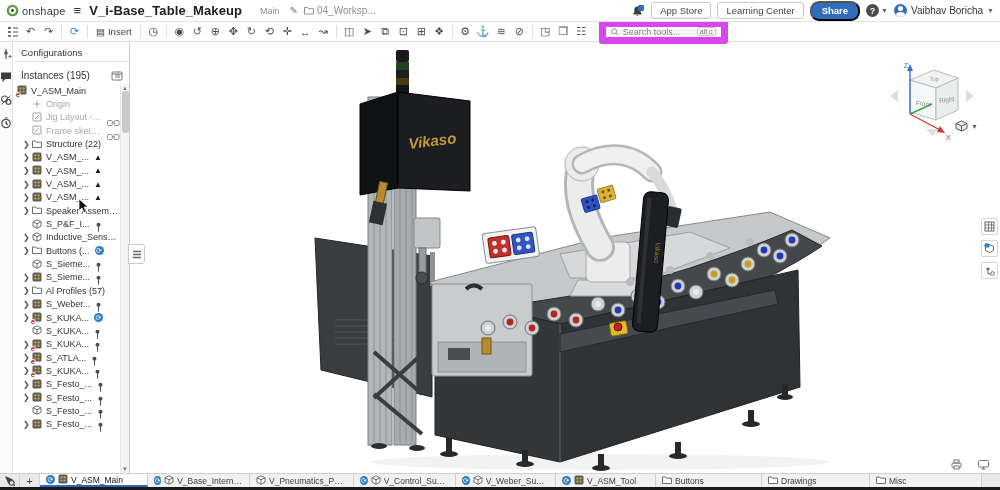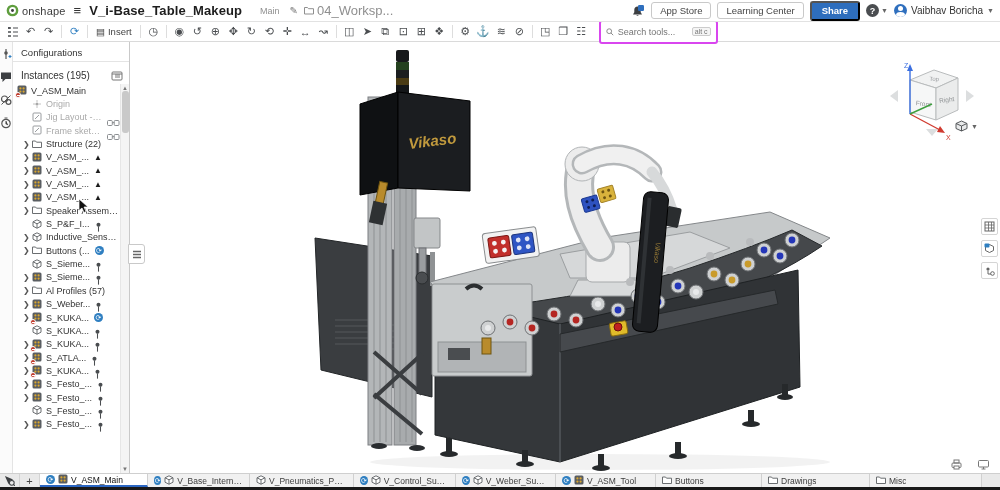--- a/index.html
+++ b/index.html
@@ -6,39 +6,39 @@
   html,body { width:1000px; height:490px; overflow:hidden; font-family:"Liberation Sans",sans-serif; background:#fff; position:relative; }
 
   
   .topbar { position:absolute; left:0; top:0; width:1000px; height:22px; background:#fff; border-bottom:1px solid #e2e2e2; display:flex; align-items:center; padding:0 6px; gap:6px; z-index:30;}
   .brand { display:flex; align-items:center; gap:3px; }
   .brand-text { font-size:11px; color:#3c3c3c; letter-spacing:.2px; }
   .hamburger { font-size:13px; color:#333; cursor:pointer; padding:0 2px; }
   .doc-title { font-size:13px; font-weight:bold; color:#1d1d1d; letter-spacing:.1px; }
   .branch { font-size:9px; color:#8f8f8f; margin-left:12px; }
   .edit-ic { font-size:10px; color:#7a7a7a; margin-left:4px;}
-  .folder-crumb { display:flex; align-items:center; gap:3px; font-size:13px; color:#8f8f8f; }
+  .folder-crumb { display:flex; align-items:center; gap:3px; font-size:10px; color:#8f8f8f; }
   .tb-spacer { flex:1; }
   .bell { position:relative; width:14px; height:14px; }
   .btn-plain { font-size:9.5px; color:#444; border:1px solid #c9c9c9; border-radius:3px; padding:2px 8px; background:#fff; cursor:pointer; white-space:nowrap;}
-  .btn-share { font-size:9.5px; color:#fff; border-radius:3px; padding:2.5px 10px; font-weight:bold; cursor:pointer; white-space:nowrap;}
+  .btn-share { font-size:9.5px; color:#fff; border-radius:9px; padding:2.5px 10px; font-weight:bold; cursor:pointer; white-space:nowrap;}
   .help-circle { width:13px; height:13px; border-radius:50%; background:#4a4d50; color:#fff; font-size:9px; font-weight:bold; display:flex; align-items:center; justify-content:center;}
   .caret { font-size:7px; color:#666; }
   .avatar { width:13px; height:13px; border-radius:50%; background:#2f6fbe; position:relative; overflow:hidden;}
   .avatar:before{ content:""; position:absolute; left:4px; top:2px; width:5px; height:5px; border-radius:50%; background:#fff;}
   .avatar:after{ content:""; position:absolute; left:2px; top:8px; width:9px; height:6px; border-radius:50% 50% 0 0; background:#fff;}
   .user-name { font-size:10px; color:#333; white-space:nowrap;}
 
   
   .toolbar { position:absolute; left:0; top:22px; width:1000px; height:20px; background:#fff; border-bottom:1px solid #dadada; display:flex; align-items:center; padding:0 4px; gap:1px; z-index:29;}
   .t-ic { min-width:17px; height:16px; display:flex; align-items:center; justify-content:center; font-size:11px; color:#4a4d50; cursor:pointer; border-radius:2px;}
   .t-ic.blue { color:#2f7fc1; }
   .t-sep { width:1px; height:13px; background:#ddd; margin:0 3px; }
   .t-insert { display:flex; align-items:center; gap:3px; font-size:9.5px; color:#444; padding:0 4px; cursor:pointer;}
-  .search-tools { margin-left:8px; display:flex; align-items:center; gap:4px; border:2px solid #d946ef; border-radius:3px; padding:1px 5px; height:24px; background:#fff;}
+  .search-tools { margin-left:8px; display:flex; align-items:center; gap:4px; border:7px solid #d946ef; border-radius:3px; padding:1px 5px; height:24px; background:#fff;}
   .search-tools input { border:none; outline:none; font-size:9px; color:#555; width:70px; font-family:inherit;}
   .kbd { font-size:7px; color:#777; border:1px solid #ccc; border-radius:2px; padding:0 2px; background:#f5f5f5; white-space:nowrap;}
 
   
   .rail { position:absolute; left:0; top:42px; width:13px; height:431px; background:#fbfbfb; border-right:1px solid #e4e4e4; display:flex; flex-direction:column; align-items:center; padding-top:6px; gap:11px; z-index:20;}
   .rail-ic { width:12px; height:12px; cursor:pointer; }
 
   
   .panel { position:absolute; left:13px; top:42px; width:117px; height:431px; background:#fff; border-right:1px solid #c9c9c9; display:flex; flex-direction:column; z-index:20;}
   .cfg-title { font-size:9.5px; color:#333; padding:5px 0 3px 8px; }

